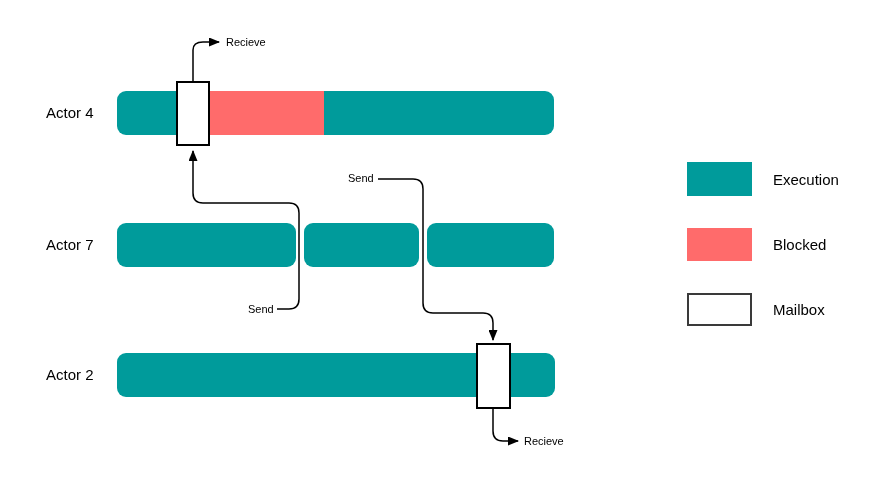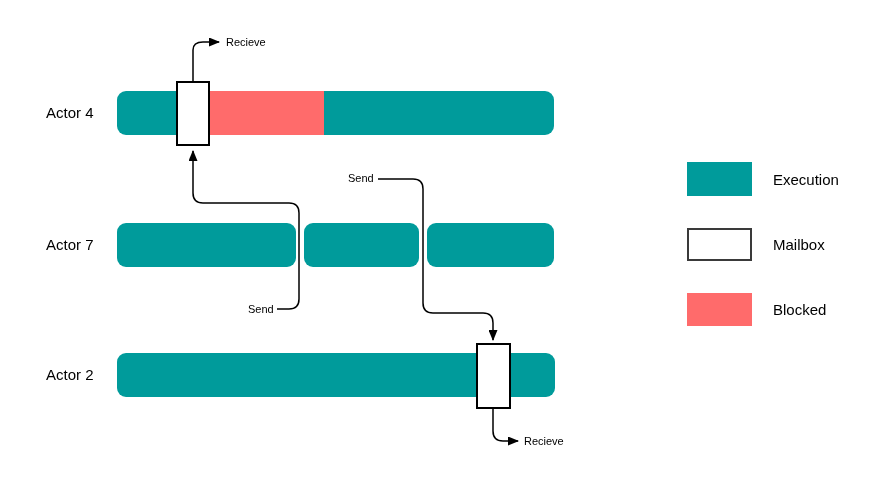--- a/index.html
+++ b/index.html
@@ -119,22 +119,22 @@
   <div class="anno" style="left:248px; top:303px;">Send</div>
   <div class="anno" style="left:348px; top:172px;">Send</div>
   <div class="anno" style="left:524px; top:435px;">Recieve</div>
 
   <div class="legend">
     <div class="legend-item">
       <div class="legend-swatch" style="height: 34px; background-color: rgb(0, 155, 155);"></div>
       <div class="legend-label">Execution</div>
     </div>
     <div class="legend-item">
+      <div class="legend-swatch" style="background-color: rgb(255, 107, 107);"></div>
+      <div class="legend-label">Blocked</div>
+    </div>
+    <div class="legend-item">
       <div class="legend-swatch mailbox-swatch" style="background-color: rgb(255, 255, 255);"></div>
       <div class="legend-label">Mailbox</div>
-    </div>
-    <div class="legend-item">
-      <div class="legend-swatch" style="background-color: rgb(255, 107, 107);"></div>
-      <div class="legend-label">Blocked</div>
     </div>
   </div>
 
 </div>
 
 </body></html>

